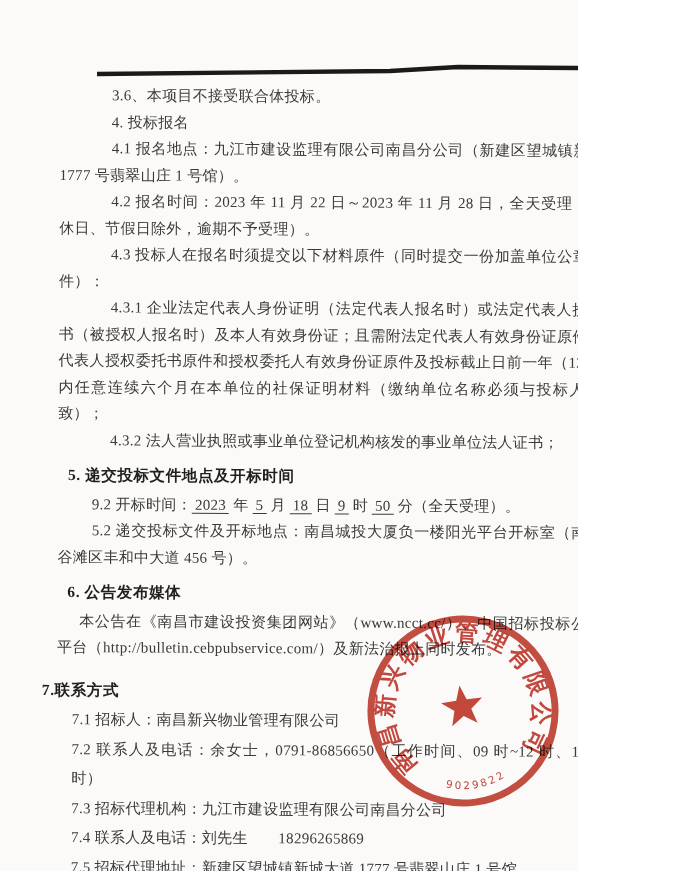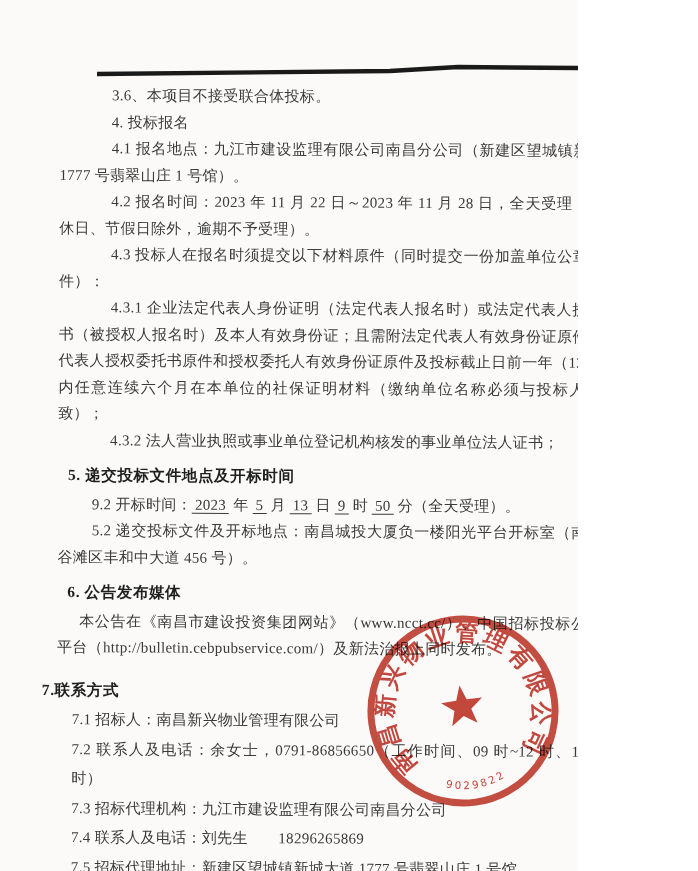--- a/index.html
+++ b/index.html
@@ -39,21 +39,21 @@
 
   <div class="content" id="doc-blocks">
       <div class="blk i1">3.6、本项目不接受联合体投标。</div>
       <div class="blk i1">4. 投标报名</div>
       <div class="blk i1">4.1 报名地点：九江市建设监理有限公司南昌分公司（新建区望城镇新城大道 1777 号翡翠山庄 1 号馆）。</div>
       <div class="blk i1">4.2 报名时间：2023 年 11 月 22 日～2023 年 11 月 28 日，全天受理（法定公休日、节假日除外，逾期不予受理）。</div>
       <div class="blk i1">4.3 投标人在报名时须提交以下材料原件（同时提交一份加盖单位公章的复印件）：</div>
       <div class="blk i1">4.3.1 企业法定代表人身份证明（法定代表人报名时）或法定代表人授权委托书（被授权人报名时）及本人有效身份证；且需附法定代表人有效身份证原件或法定代表人授权委托书原件和授权委托人有效身份证原件及投标截止日前一年（12 个月）内任意连续六个月在本单位的社保证明材料（缴纳单位名称必须与投标人名称一致）；</div>
       <div class="blk i1">4.3.2 法人营业执照或事业单位登记机构核发的事业单位法人证书；</div>
       <div class="blk h2">5. 递交投标文件地点及开标时间</div>
-      <div class="blk i2"><span>9.2 开标时间：</span><span class="u">2023</span><span> 年 </span><span class="u">5</span><span> 月 </span><span class="u">13</span><span> 日 </span><span class="u">9</span><span> 时 </span><span class="u">50</span><span> 分（全天受理）。</span></div>
+      <div class="blk i2"><span>9.2 开标时间：</span><span class="u">2023</span><span> 年 </span><span class="u">5</span><span> 月 </span><span class="u">18</span><span> 日 </span><span class="u">9</span><span> 时 </span><span class="u">50</span><span> 分（全天受理）。</span></div>
       <div class="blk i2">5.2 递交投标文件及开标地点：南昌城投大厦负一楼阳光平台开标室（南昌市红谷滩区丰和中大道 456 号）。</div>
       <div class="blk h2">6. 公告发布媒体</div>
       <div class="blk i3">本公告在《南昌市建设投资集团网站》（www.ncct.cc/）、中国招标投标公共服务平台（http://bulletin.cebpubservice.com/）及新法治报上同时发布。</div>
       <div class="blk h2l">7.联系方式</div>
       <div class="blk p7">7.1 招标人：南昌新兴物业管理有限公司</div>
       <div class="blk p7">7.2 联系人及电话：余女士，0791-86856650（工作时间、09 时~12 时、14 时~17 时）</div>
       <div class="blk p7">7.3 招标代理机构：九江市建设监理有限公司南昌分公司</div>
       <div class="blk p7">7.4 联系人及电话：刘先生　　18296265869</div>
       <div class="blk p7">7.5 招标代理地址：新建区望城镇新城大道 1777 号翡翠山庄 1 号馆</div>
     </div>

